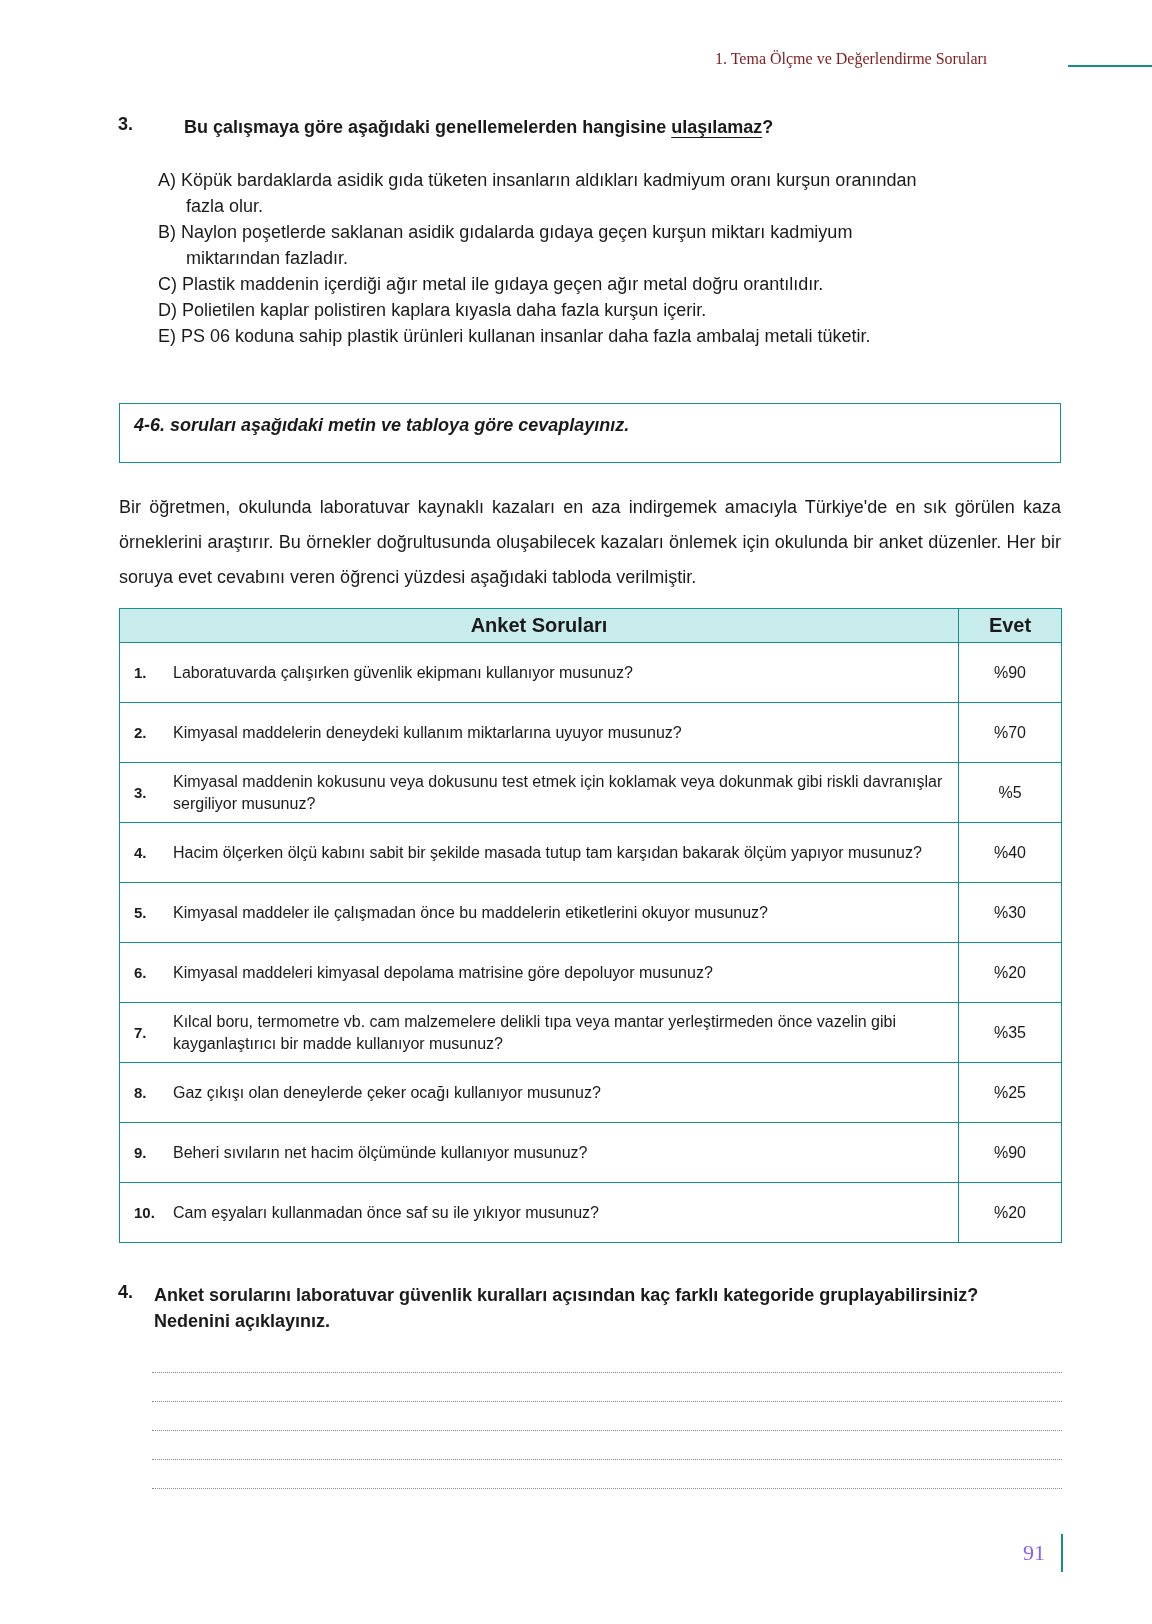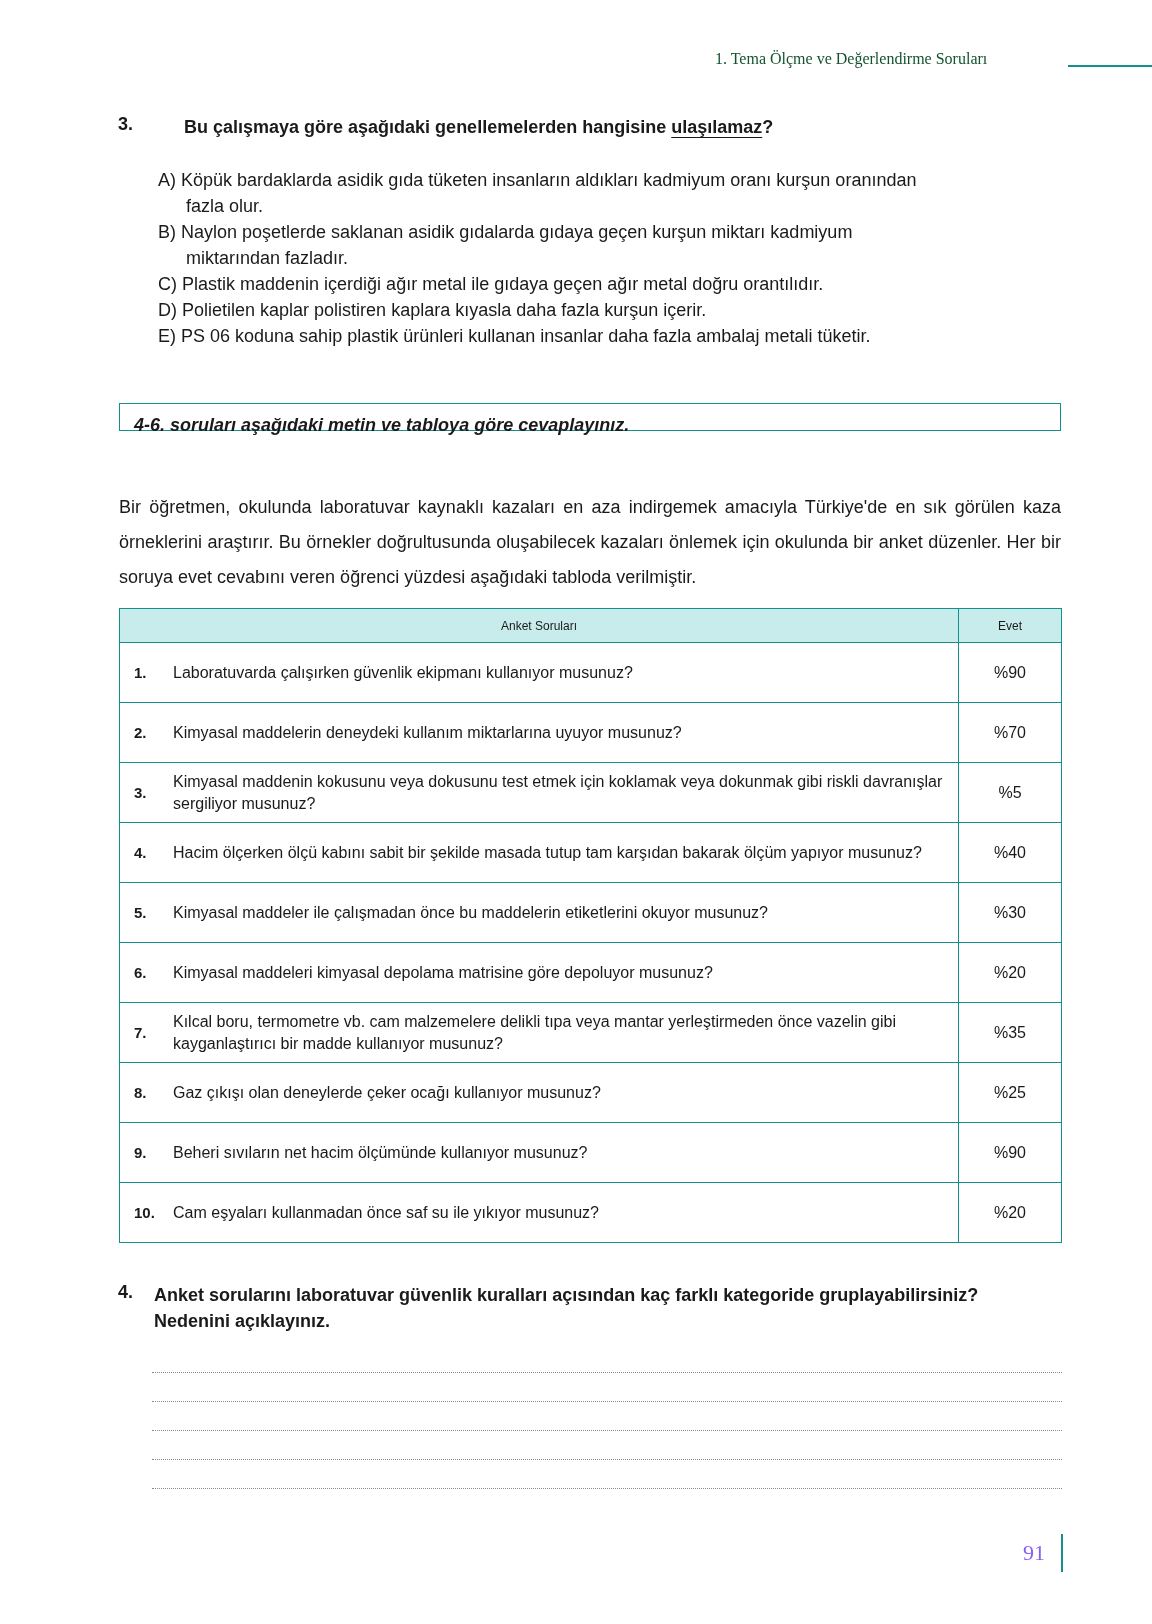--- a/index.html
+++ b/index.html
@@ -1,39 +1,39 @@
 <!DOCTYPE html>
 <html><head>
 <meta charset="utf-8">
 <style>
   html, body { margin: 0; padding: 0; background: #ffffff; }
   body { width: 1152px; height: 1624px; position: relative; overflow: hidden;
          font-family: "Liberation Sans", sans-serif; color: #1a1a1a; }
   .header-title { position: absolute; top: 50px; left: 715px; font-family: "Liberation Serif", serif;
-                  font-size: 16px; color: #14532d; white-space: nowrap; }
+                  font-size: 16px; color: #7f1d1d; white-space: nowrap; }
   .header-rule { position: absolute; top: 65px; left: 1068px; width: 86px; height: 2px; background: #13908a; }
 
   .q3 { position: absolute; top: 114px; left: 118px; width: 940px; }
   .q-num { position: absolute; left: 0; font-weight: bold; font-size: 18px; }
   .q-text { margin-left: 66px; font-weight: bold; font-size: 18px; line-height: 26px; }
   .q-text u { text-decoration: underline; text-underline-offset: 4px; }
   .options { margin-top: 27px; margin-left: 40px; font-size: 18px; line-height: 26px; }
   .opt { position: relative; padding-left: 0; }
   .opt .cont { display: block; padding-left: 28px; }
 
-  .instr-box { position: absolute; top: 403px; left: 119px; width: 942px; height: 28px;
+  .instr-box { position: absolute; top: 403px; left: 119px; width: 942px; height: 60px;
                border: 1.5px solid #13908a; box-sizing: border-box; }
   .instr-text { position: absolute; top: 11px; left: 14px; font-weight: bold; font-style: italic; font-size: 18px; }
 
   .para { position: absolute; top: 490px; left: 119px; width: 942px; font-size: 18px; line-height: 35px;
           text-align: justify; }
 
   table.survey { position: absolute; top: 608px; left: 119px; width: 943px; border-collapse: collapse; font-size: 16px; }
   table.survey th, table.survey td { border: 1.5px solid #13908a; }
-  table.survey th { background: #c8ecec; height: 31px; font-weight: normal; font-size: 12px; margin-left: 45px; }
+  table.survey th { background: #c8ecec; height: 31px; font-weight: bold; font-size: 20px; margin-left: 45px; }
   table.survey td { height: 57px; vertical-align: middle; }
   td.num { width: 30px; border-right: none !important; text-align: left; padding-left: 14px; font-weight: bold; font-size: 15px; }
   td.qtext { border-left: none !important; padding-left: 8px; padding-right: 10px; line-height: 22px; margin-left: 24px; }
   td.pct, th.pct { width: 100px; text-align: center; }
 
   .q4 { position: absolute; top: 1282px; left: 118px; width: 940px; }
   .q4 .q-text { margin-left: 36px; }
   .lines { position: absolute; left: 152px; width: 910px; }
   .dot-line { position: absolute; left: 0; width: 910px; border-top: 1.5px dotted #8a8a8a; }
 

